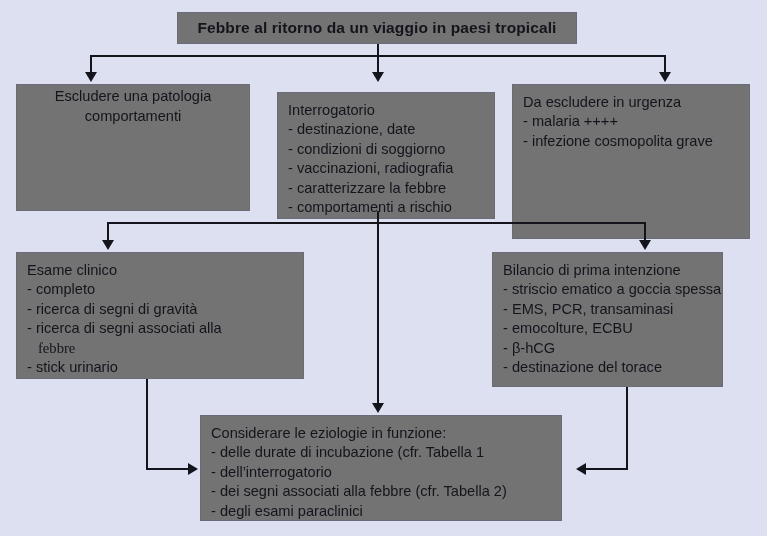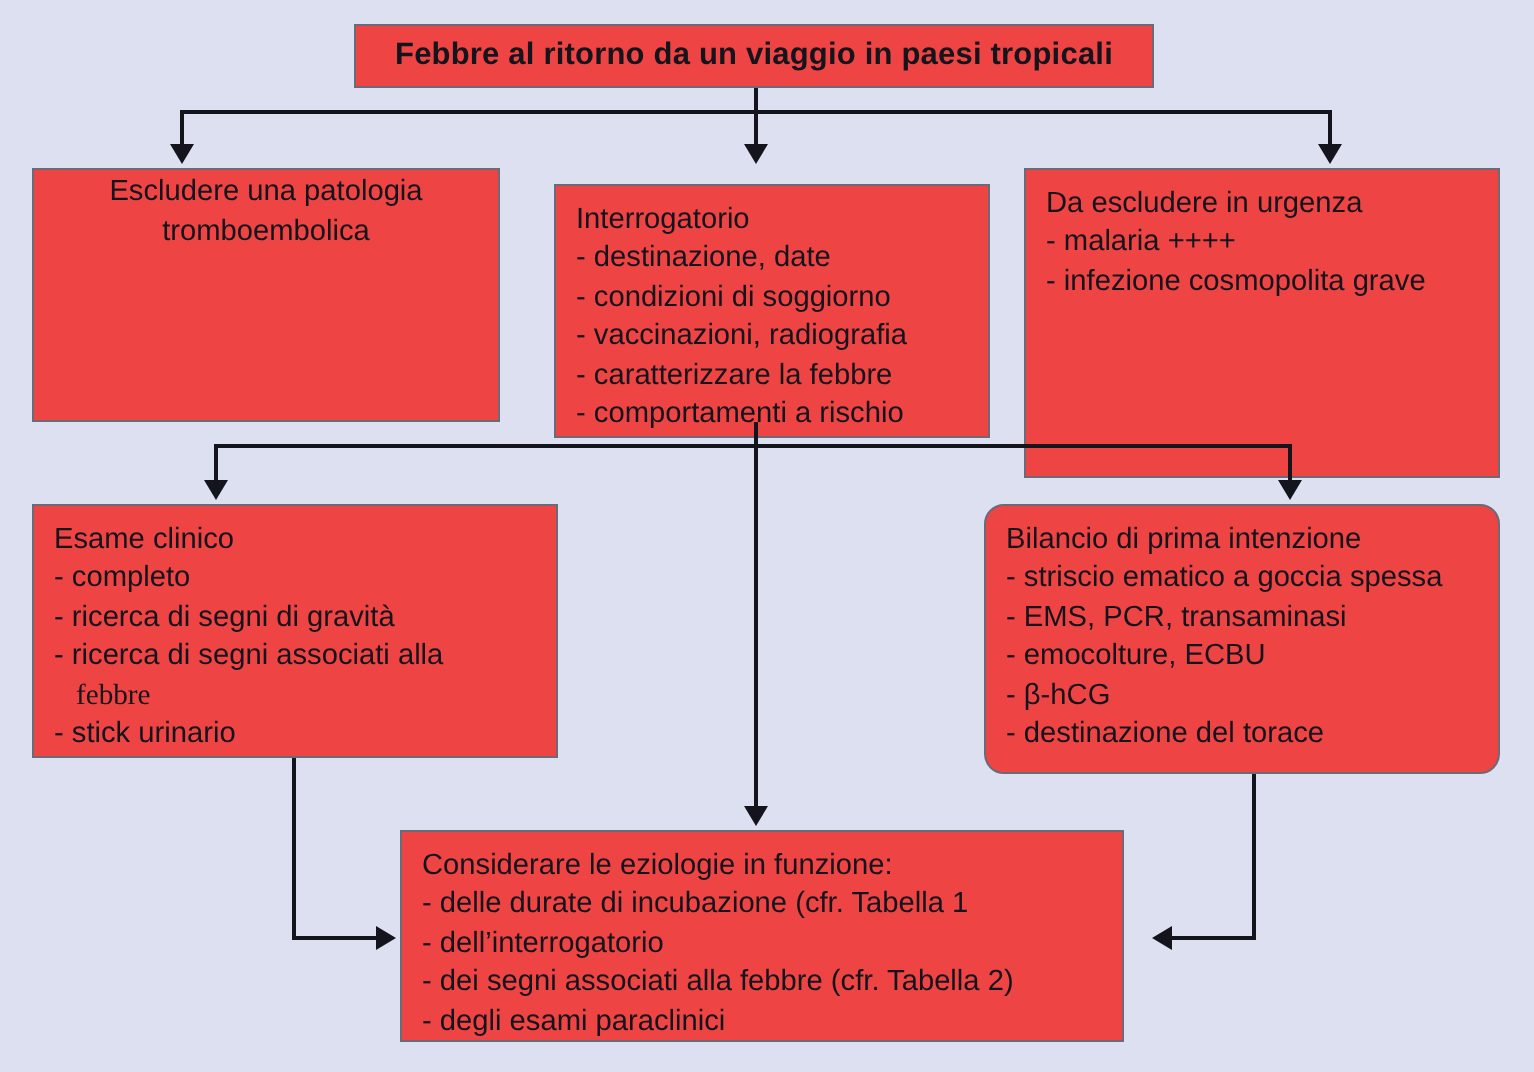--- a/index.html
+++ b/index.html
@@ -13,21 +13,21 @@
     font-family: "Liberation Sans", sans-serif;
     overflow: hidden;
   }
   #flow {
     position: relative;
     width: 767px;
     height: 536px;
   }
   .box {
     position: absolute;
-    background: #ef4444;
+    background: #737373;
     border: 1px solid #6b6b78;
     box-sizing: border-box;
     color: #14141c;
   }
   .box-inner {
     padding: 8px 10px 0 10px;
   }
   .title-box {
     left: 177px;
     top: 12px;
@@ -61,29 +61,28 @@
   }
   .box-c {
     left: 512px;
     top: 84px;
     width: 238px;
     height: 155px;
   }
   .box-d {
     left: 16px;
     top: 252px;
-    width: 263px;
+    width: 288px;
     height: 127px;
   }
   .box-e {
     left: 492px;
     top: 252px;
-    width: 258px;
+    width: 231px;
     height: 135px;
-    border-radius: 10px;
   }
   .box-f {
     left: 200px;
     top: 415px;
     width: 362px;
     height: 106px;
   }
   .line {
     font-size: 14.6px;
     line-height: 19.4px;
@@ -149,21 +148,21 @@
 
   <div class="conn v" style="left:377px; top:55px; height:18px;"></div>
   <div class="arrow-down" style="left:372px; top:72px;"></div>
 
   <div class="conn v" style="left:664px; top:55px; height:18px;"></div>
   <div class="arrow-down" style="left:659px; top:72px;"></div>
 
   <div class="box box-a">
     <div class="box-inner">
       <div class="line center">Escludere una patologia</div>
-      <div class="line center">tromboembolica</div>
+      <div class="line center">comportamenti</div>
     </div>
   </div>
 
   <div class="box box-b">
     <div class="box-inner">
       <div class="line">Interrogatorio</div>
       <div class="line">- destinazione, date</div>
       <div class="line">- condizioni di soggiorno</div>
       <div class="line">- vaccinazioni, radiografia</div>
       <div class="line">- caratterizzare la febbre</div>

